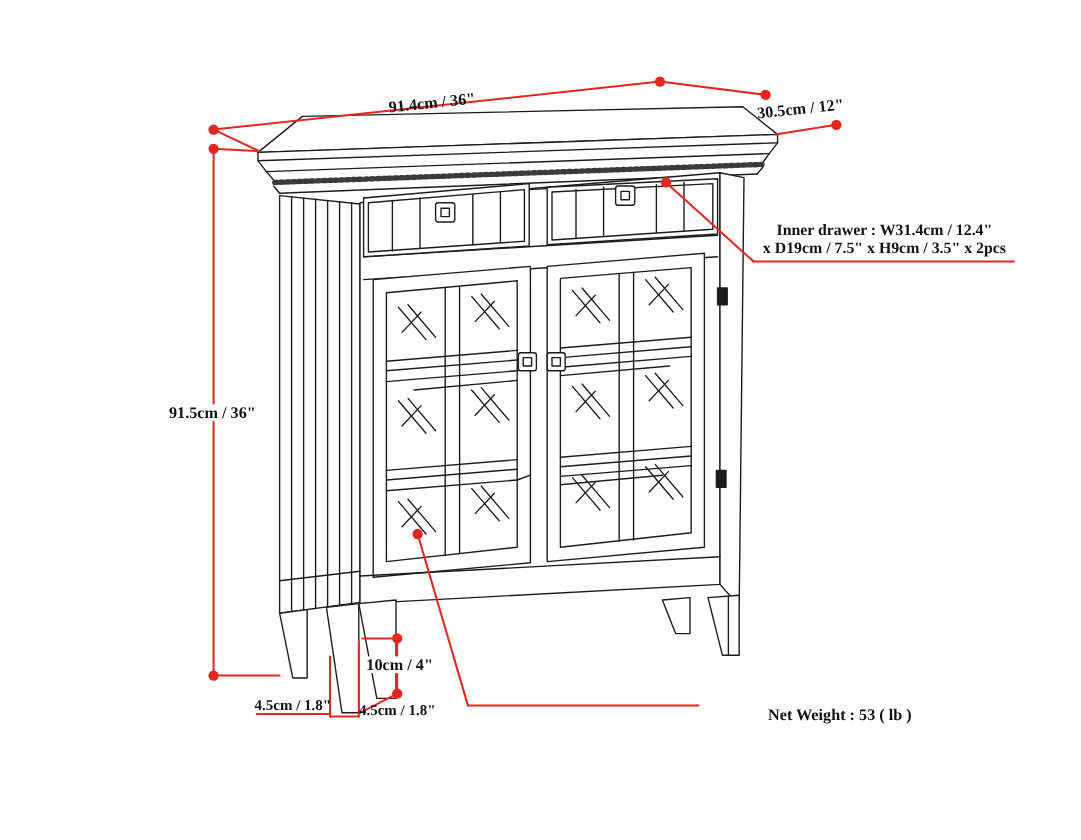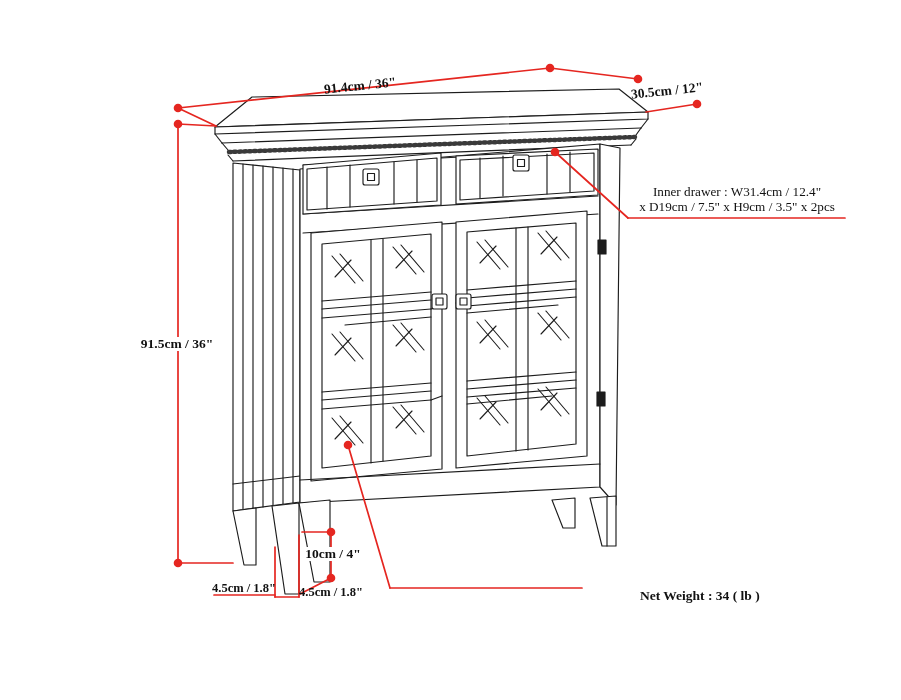--- a/index.html
+++ b/index.html
@@ -9,21 +9,21 @@
   }
   #stage svg{position:absolute;left:0;top:0;}
   .lbl{
     position:absolute;white-space:nowrap;font-size:13.5px;font-weight:600;
     color:#111;line-height:14px;
   }
   .center{transform:translate(-50%,-50%);}
   .onln{background:#fff;padding:0 3px;}
   .rot{transform:translate(-50%,-50%) rotate(-6deg);}
   .callout{
-    position:absolute;text-align:center;font-size:13.2px;font-weight:400;
+    position:absolute;text-align:center;font-size:13.2px;font-weight:700;
     line-height:15px;white-space:nowrap;transform:translateX(-50%);
   }
 </style>
 </head>
 <body>
 
 <div id="stage">
 
   <svg width="901" height="700" viewBox="0 0 901 700">
 
@@ -233,15 +233,15 @@
   <div class="lbl center" style="left:244px;top:588px;font-size:12.5px;">4.5cm / 1.8"</div>
 
   <div class="lbl center" style="left:331px;top:592px;font-size:12.5px;">4.5cm / 1.8"</div>
 
   <div class="callout" style="left:737px;top:184px;">
     <div>Inner drawer : W31.4cm / 12.4"</div>
     <div>x D19cm / 7.5" x H9cm / 3.5" x 2pcs</div>
   </div>
 
 
-  <div class="lbl" style="left:640px;top:589px;">Net Weight : 34 ( lb )</div>
+  <div class="lbl" style="left:640px;top:589px;">Net Weight : 53 ( lb )</div>
 
 </div>
 
 </body></html>

